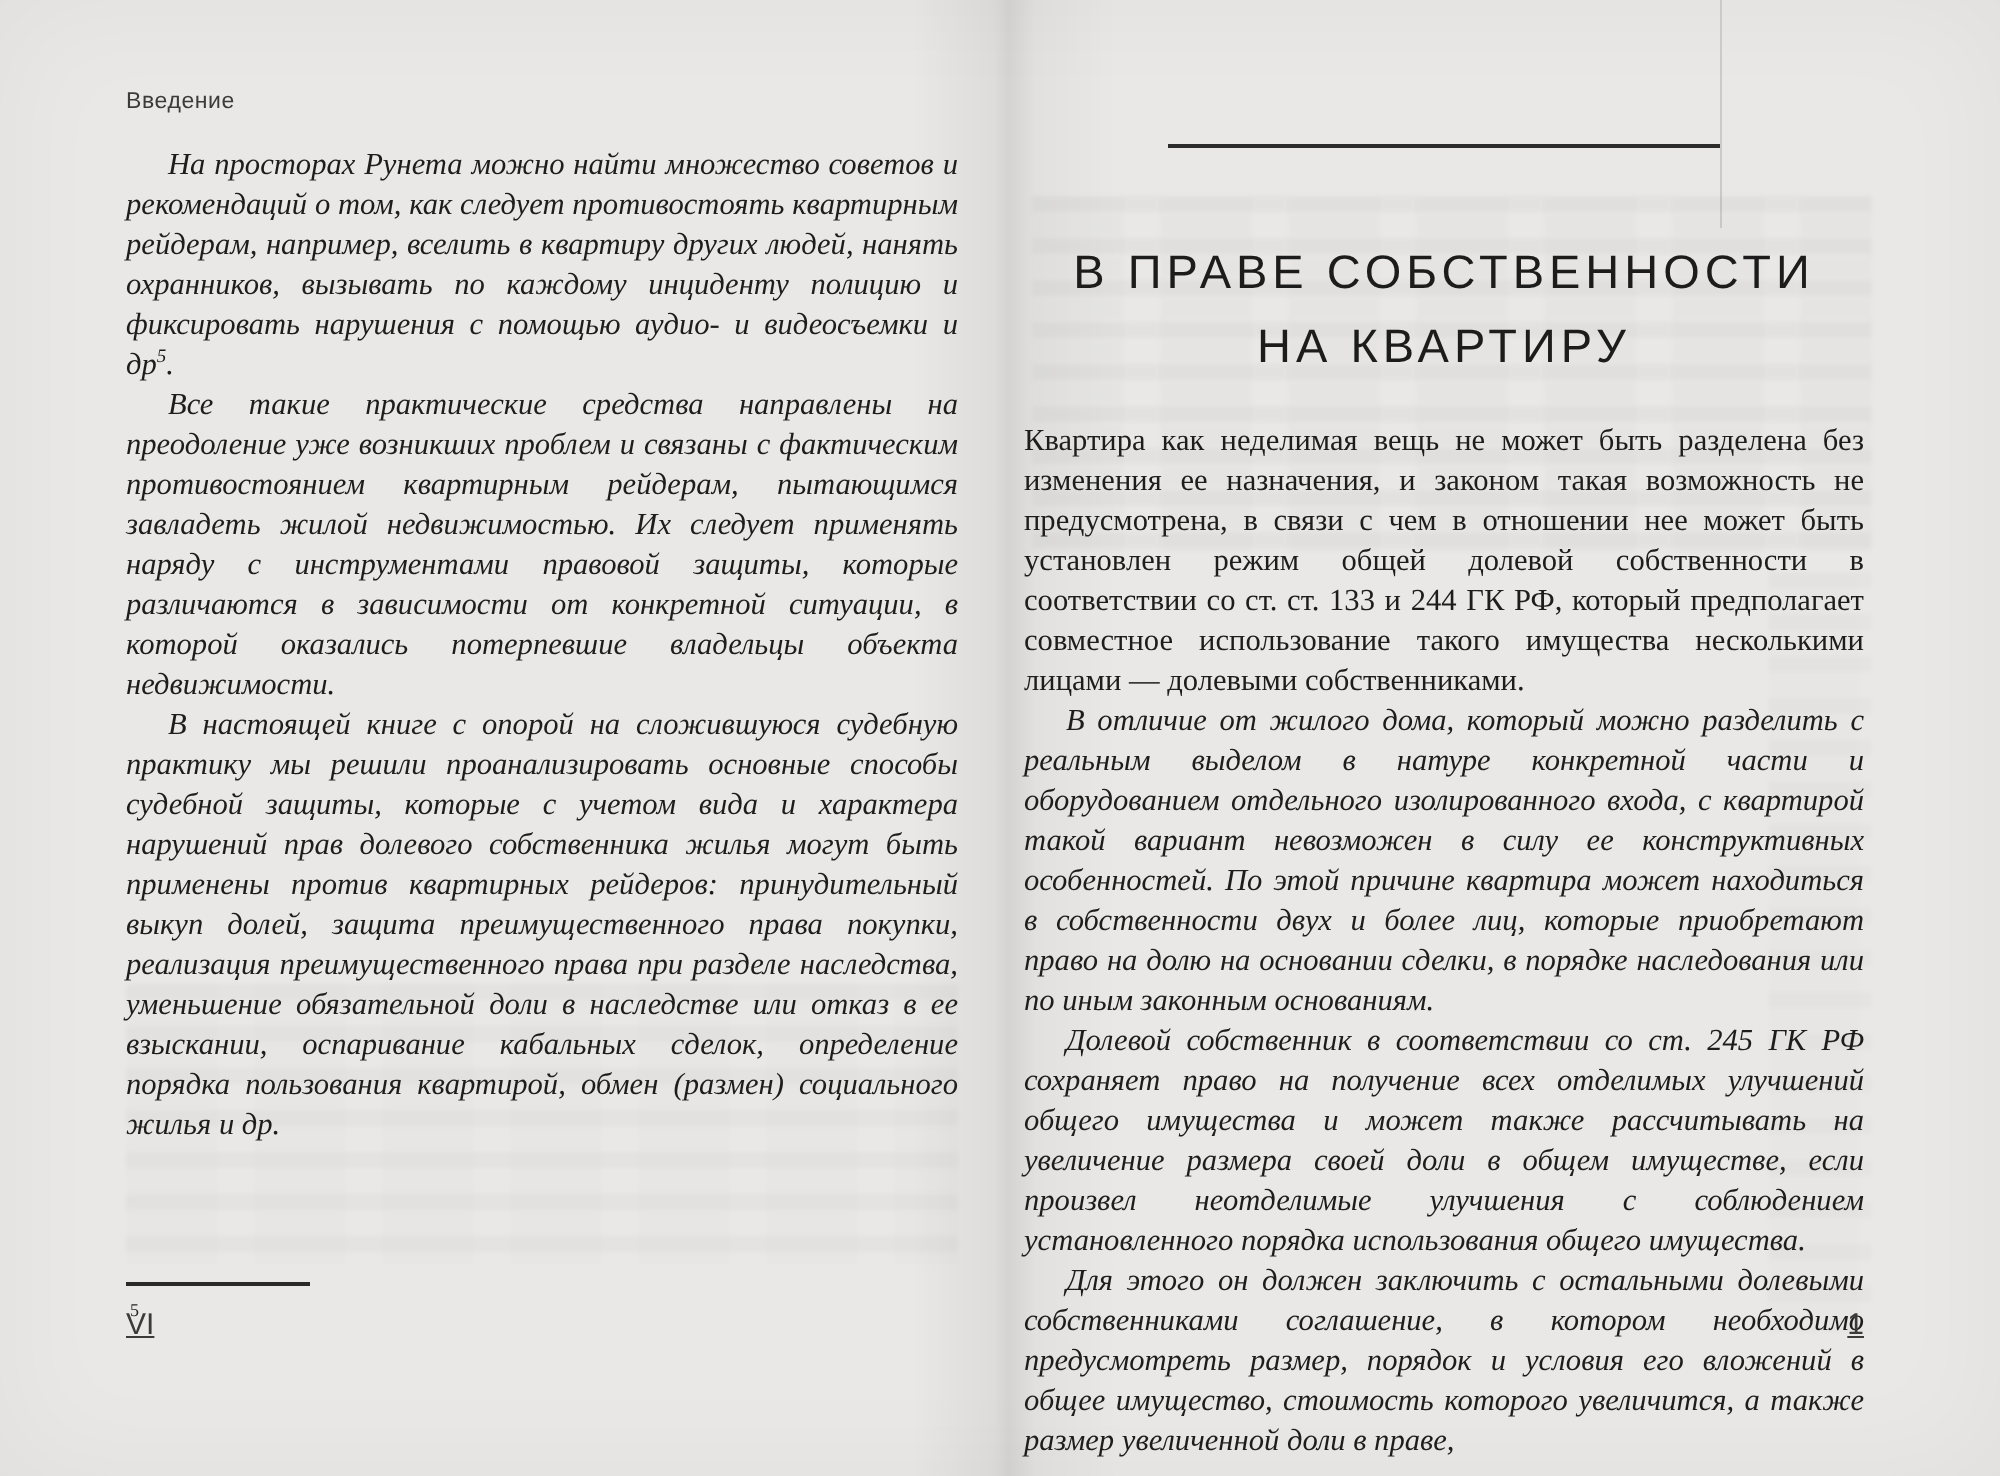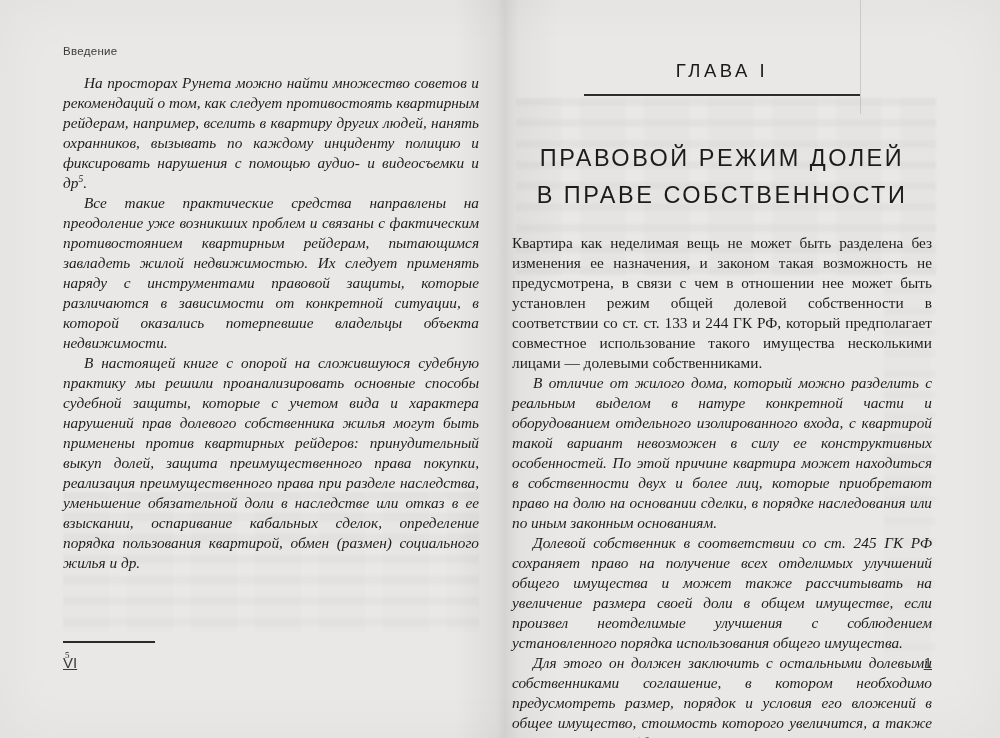--- a/index.html
+++ b/index.html
@@ -202,26 +202,25 @@
   <div class="footnote">
     <div class="footnote-rule"></div>
     <div class="footnote-body">
       <sup class="footnote-marker">5</sup>
     </div>
   </div>
 
   <div class="folio folio-left">VI</div>
 
   <div class="page-right">
-    <div class="chapter-label">ГЛАВА I</div>
     <div class="chapter-rule"></div>
 
     <div class="chapter-title">
-      <div>ПРАВОВОЙ РЕЖИМ ДОЛЕЙ</div>
       <div>В ПРАВЕ СОБСТВЕННОСТИ</div>
+      <div>НА КВАРТИРУ</div>
     </div>
 
     <div class="body-text">
       <p>Квартира как неделимая вещь не может быть разделена без изменения ее назначения, и законом такая возможность не предусмотрена, в связи с чем в отношении нее может быть установлен режим общей долевой собственности в соответствии со ст. ст. 133 и 244 ГК РФ, который предполагает совместное использование такого имущества несколькими лицами — долевыми собственниками.</p>
       <p class="indent">В отличие от жилого дома, который можно разделить с реальным выделом в натуре конкретной части и оборудованием отдельного изолированного входа, с квартирой такой вариант невозможен в силу ее конструктивных особенностей. По этой причине квартира может находиться в собственности двух и более лиц, которые приобретают право на долю на основании сделки, в порядке наследования или по иным законным основаниям.</p>
       <p class="indent">Долевой собственник в соответствии со ст. 245 ГК РФ сохраняет право на получение всех отделимых улучшений общего имущества и может также рассчитывать на увеличение размера своей доли в общем имуществе, если произвел неотделимые улучшения с соблюдением установленного порядка использования общего имущества.</p>
       <p class="indent">Для этого он должен заключить с остальными долевыми собственниками соглашение, в котором необходимо предусмотреть размер, порядок и условия его вложений в общее имущество, стоимость которого увеличится, а также размер увеличенной доли в праве,</p>
     </div>
   </div>
 

